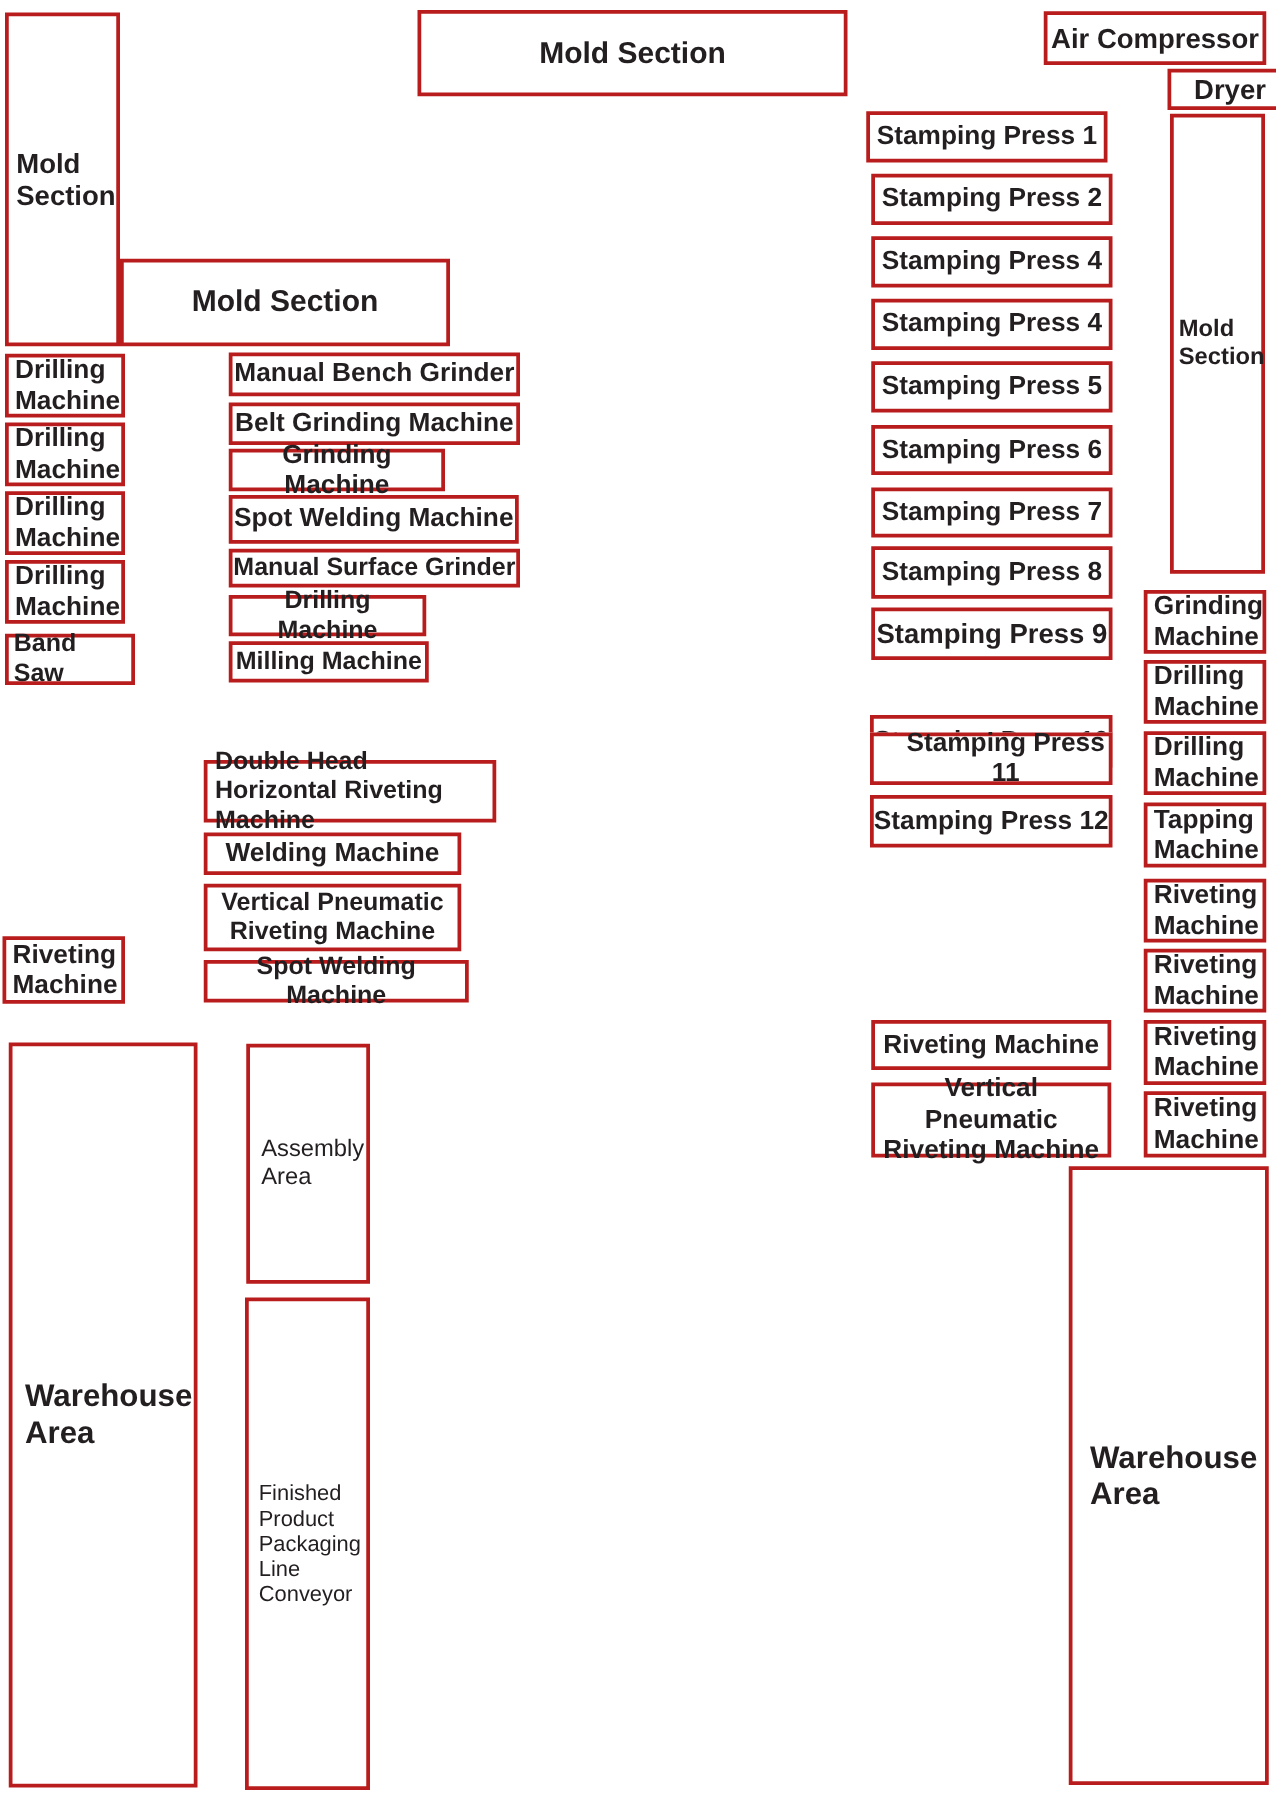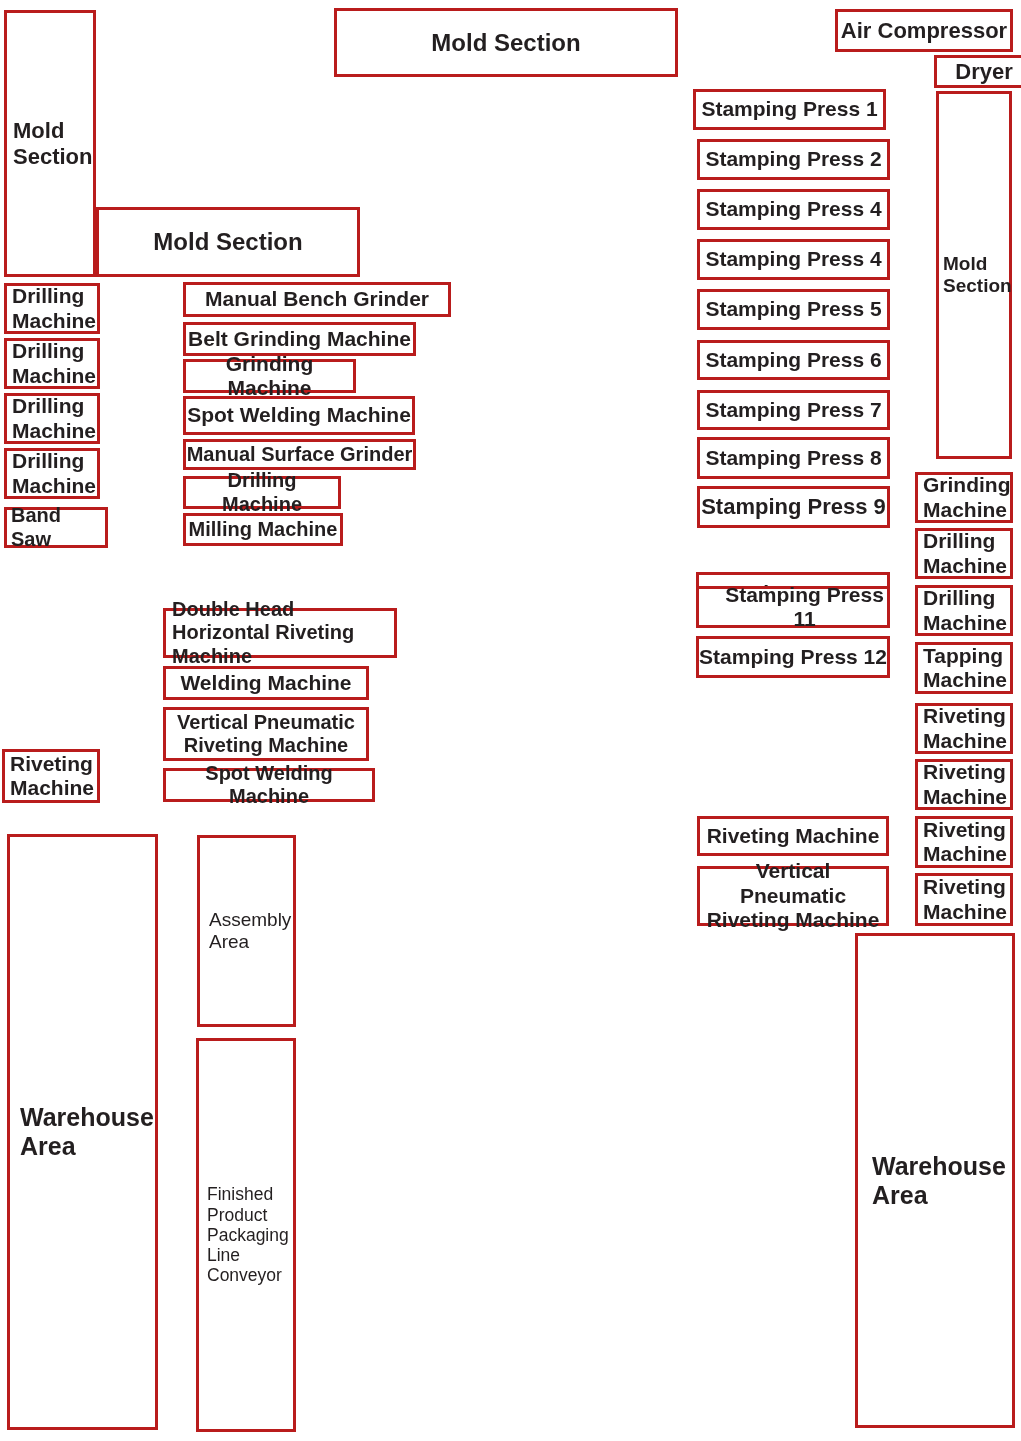--- a/index.html
+++ b/index.html
@@ -32,21 +32,21 @@
   <div class="box c" style="left:934px;top:55px;width:100px;height:33px;font-size:22px;">Dryer</div>
 
   <div class="box l" style="left:936px;top:91px;width:76px;height:368px;font-size:19px;padding-left:4px;">Mold Section</div>
 
   <div class="box l" style="left:4px;top:283px;width:96px;height:51px;font-size:21px;padding-left:5px;">Drilling Machine</div>
   <div class="box l" style="left:4px;top:338px;width:96px;height:51px;font-size:21px;padding-left:5px;">Drilling Machine</div>
   <div class="box l" style="left:4px;top:393px;width:96px;height:51px;font-size:21px;padding-left:5px;">Drilling Machine</div>
   <div class="box l" style="left:4px;top:448px;width:96px;height:51px;font-size:21px;padding-left:5px;">Drilling Machine</div>
   <div class="box l" style="left:4px;top:507px;width:104px;height:41px;font-size:20px;padding-left:4px;">Band Saw</div>
 
-  <div class="box c" style="left:183px;top:282px;width:268px;height:35px;font-size:21px;">Manual Bench Grinder</div>
+  <div class="box c" style="left:183px;top:282px;width:233px;height:35px;font-size:21px;">Manual Bench Grinder</div>
   <div class="box c" style="left:183px;top:322px;width:233px;height:34px;font-size:21px;">Belt Grinding Machine</div>
   <div class="box c" style="left:183px;top:359px;width:173px;height:34px;font-size:21px;">Grinding Machine</div>
   <div class="box c" style="left:183px;top:396px;width:232px;height:39px;font-size:21px;">Spot Welding Machine</div>
   <div class="box c" style="left:183px;top:439px;width:233px;height:31px;font-size:20px;">Manual Surface Grinder</div>
   <div class="box c" style="left:183px;top:476px;width:158px;height:33px;font-size:20px;">Drilling Machine</div>
   <div class="box c" style="left:183px;top:513px;width:160px;height:33px;font-size:20px;">Milling Machine</div>
 
   <div class="box c" style="left:163px;top:666px;width:206px;height:34px;font-size:21px;">Welding Machine</div>
   <div class="box l" style="left:163px;top:608px;width:234px;height:50px;font-size:20px;padding-left:6px;">Double Head Horizontal Riveting Machine</div>
   <div class="box c" style="left:163px;top:707px;width:206px;height:54px;font-size:20px;">Vertical Pneumatic Riveting Machine</div>

